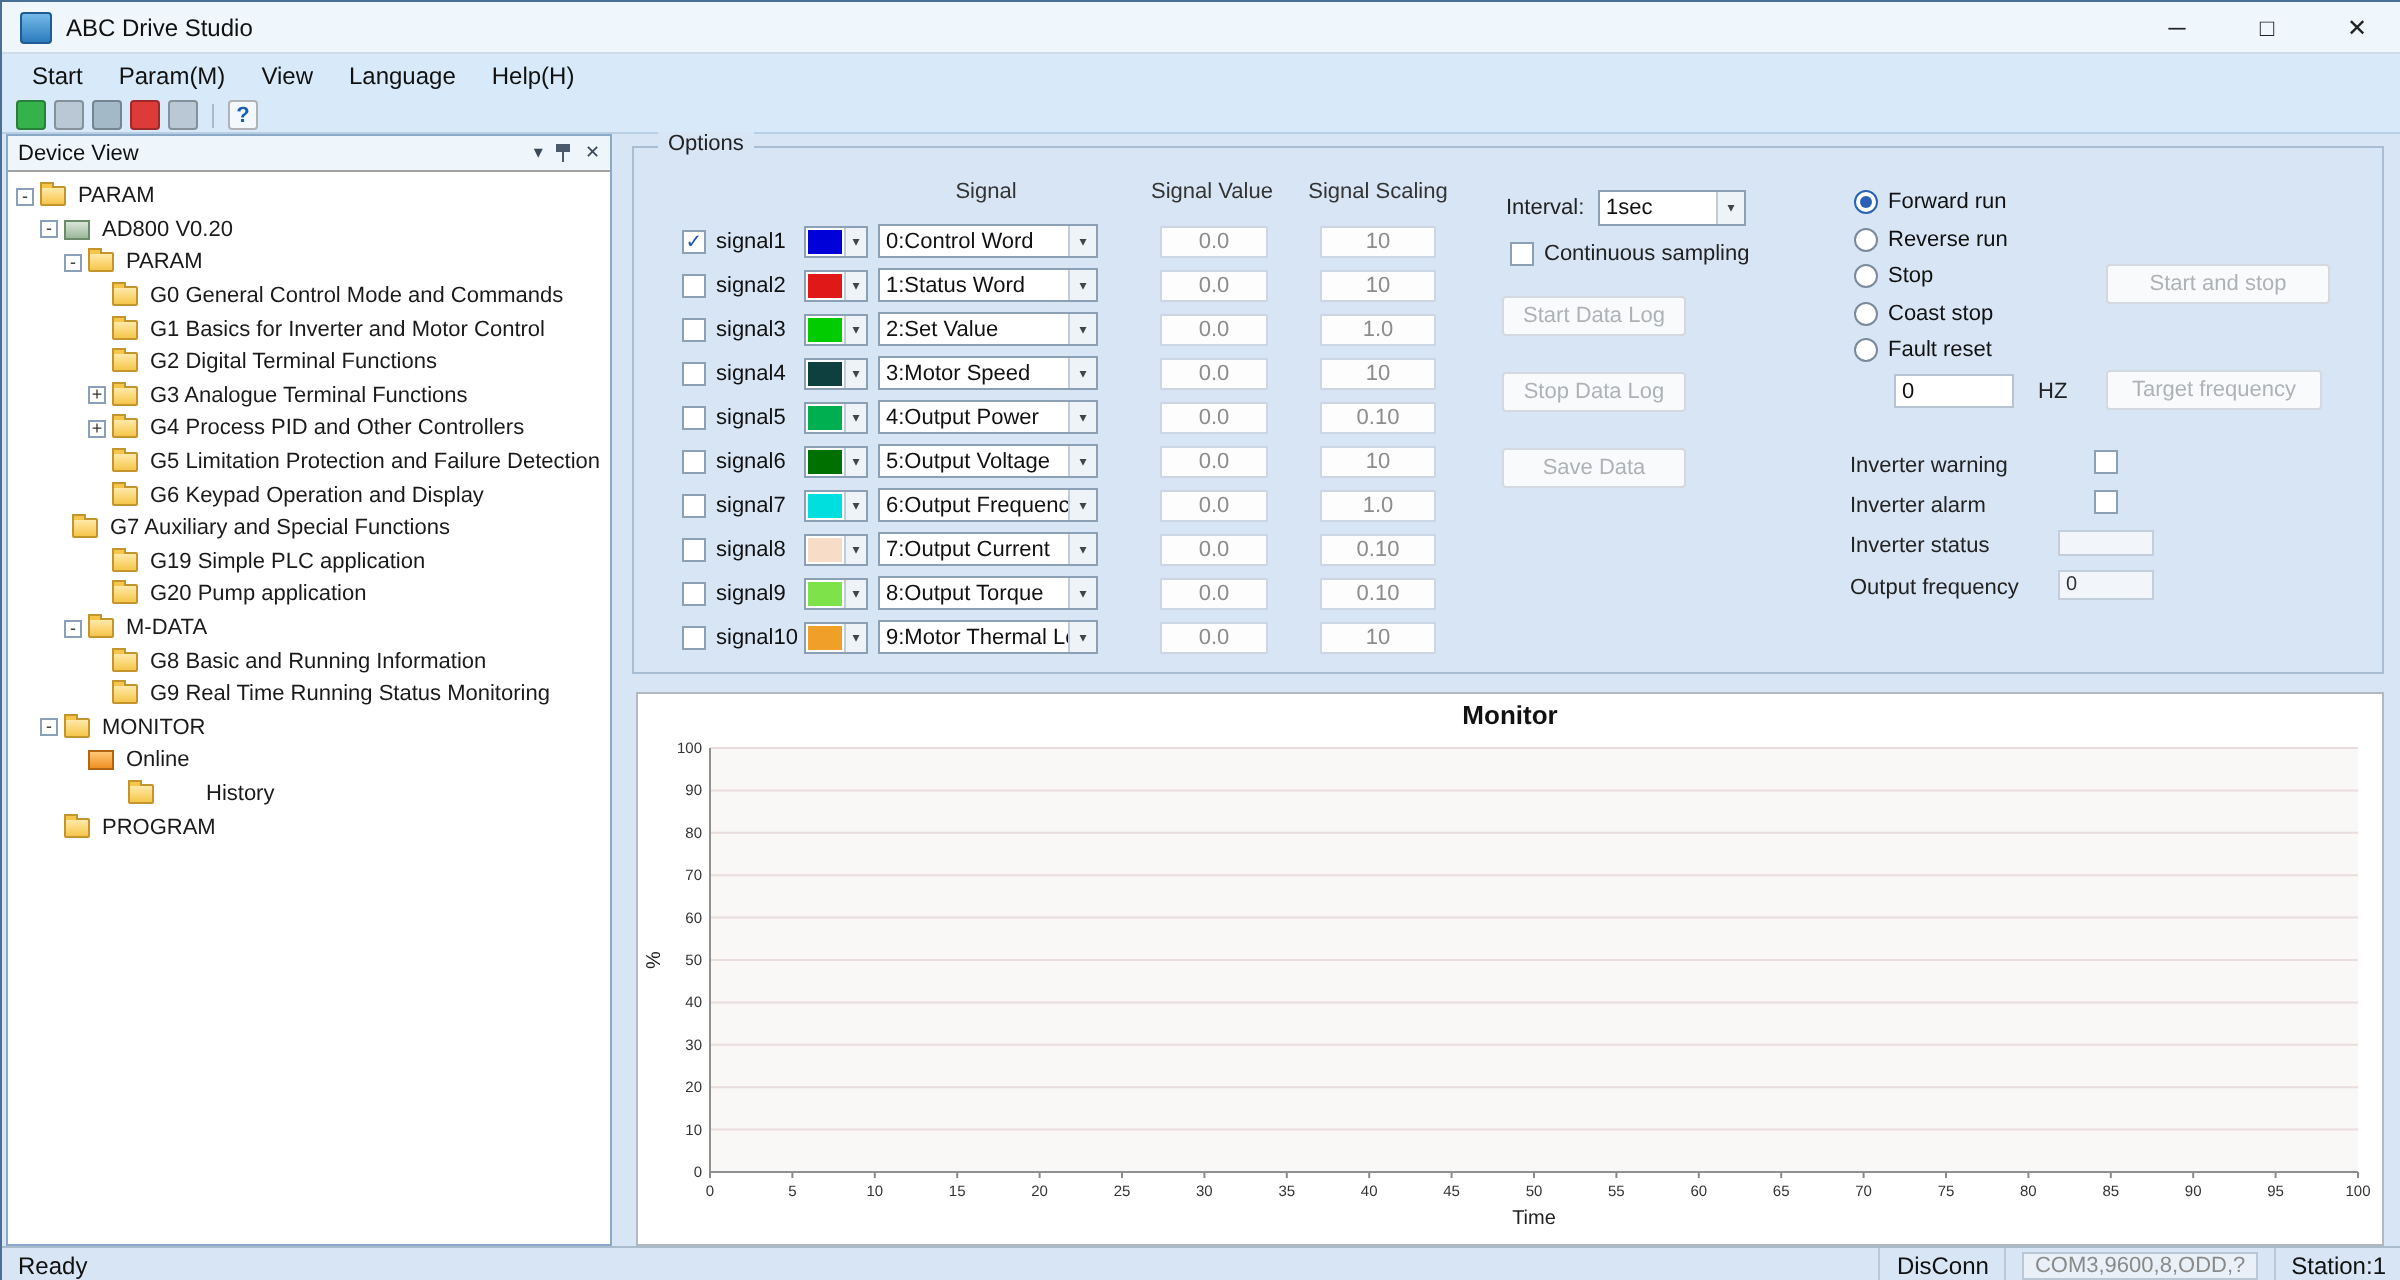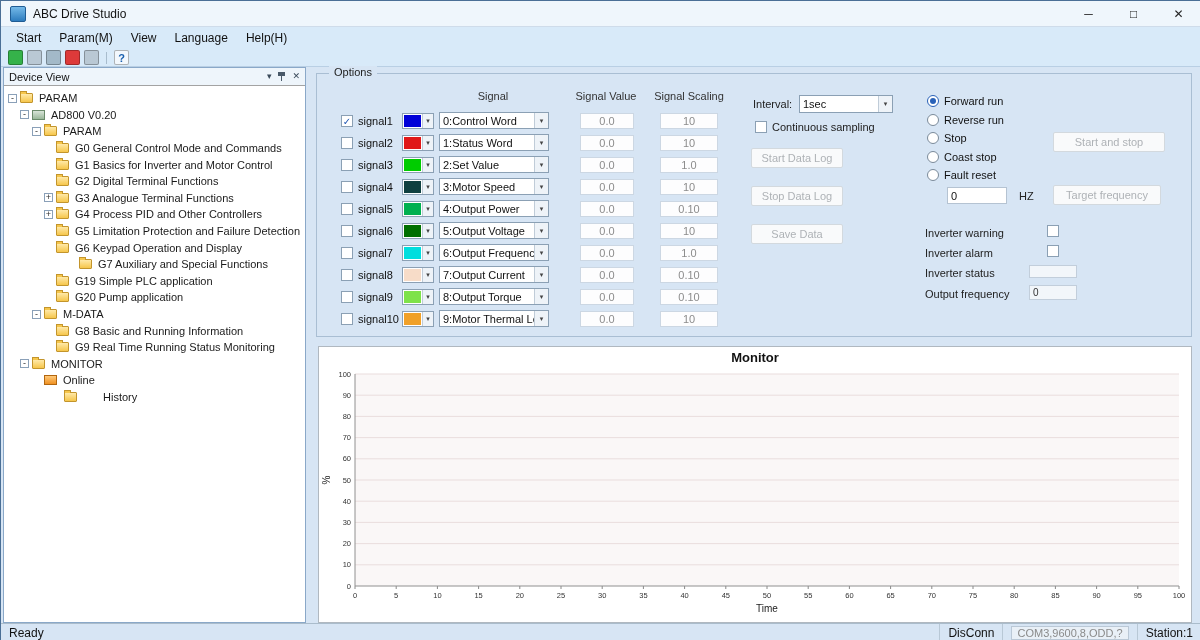--- a/index.html
+++ b/index.html
@@ -61,21 +61,21 @@
   .combo-text{flex:1;font-size:11px;padding-left:3px;white-space:nowrap;overflow:hidden;color:#111;}
   .combo-arrow{width:13px;align-self:stretch;display:flex;align-items:center;justify-content:center;font-size:7px;background:#eef3f8;border-left:1px solid #c0ccd8;color:#444;flex:none;}
   .color-combo .combo-arrow{width:10px;}
   .sig-combo{margin-left:5px;width:110px;flex:none;}
   .val-box,.scale-box{height:16px;background:#fdfdfe;border:1px solid #ccd7e3;font-size:11px;color:#8c8c8c;display:flex;align-items:center;justify-content:center;flex:none;box-sizing:border-box;}
   .val-box{margin-left:31px;width:54px;}
   .scale-box{margin-left:26px;width:58px;}
 
   .lbl{position:absolute;font-size:11px;color:#222;}
   .interval-label{left:436px;top:24px;}
-  .interval-combo{position:absolute;left:482px;top:21px;width:94px;height:18px;}
+  .interval-combo{position:absolute;left:482px;top:21px;width:74px;height:18px;}
   .cont-row{position:absolute;left:438px;top:47px;display:flex;align-items:center;gap:5px;}
   .lbl2{font-size:11px;color:#222;}
   .btn{position:absolute;background:#f9fafb;border:1px solid #d3d9de;border-radius:2px;color:#aeb2b6;font-size:11px;display:flex;align-items:center;justify-content:center;box-sizing:border-box;}
   .start-log{left:434px;top:74px;width:92px;height:20px;}
   .stop-log{left:434px;top:112px;width:92px;height:20px;}
   .save-data{left:434px;top:150px;width:92px;height:20px;}
   .radio-row{position:absolute;left:610px;display:flex;align-items:center;height:14px;}
   .radio{width:12px;height:12px;border:1px solid #7a8a9a;border-radius:50%;background:#fff;position:relative;flex:none;box-sizing:border-box;}
   .radio.on{border-color:#2a62b8;}
   .radio.on::after{content:'';position:absolute;left:2px;top:2px;right:2px;bottom:2px;background:#2a62b8;border-radius:50%;}
@@ -194,21 +194,21 @@
         <div class="tree-row" style="padding-left: 40px;">
           <div class="expander-spacer"></div>
           <div class="tree-icon folder"></div>
           <div class="tree-label">G5 Limitation Protection and Failure Detection</div>
         </div>
         <div class="tree-row" style="padding-left: 40px;">
           <div class="expander-spacer"></div>
           <div class="tree-icon folder"></div>
           <div class="tree-label">G6 Keypad Operation and Display</div>
         </div>
-        <div class="tree-row" style="padding-left: 63px;">
+        <div class="tree-row" style="padding-left: 20px;">
           <div class="expander-spacer"></div>
           <div class="tree-icon folder"></div>
           <div class="tree-label">G7 Auxiliary and Special Functions</div>
         </div>
         <div class="tree-row" style="padding-left: 40px;">
           <div class="expander-spacer"></div>
           <div class="tree-icon folder"></div>
           <div class="tree-label">G19 Simple PLC  application</div>
         </div>
         <div class="tree-row" style="padding-left: 40px;">
@@ -238,20 +238,25 @@
         </div>
         <div class="tree-row" style="padding-left: 28px;">
           <div class="expander-spacer"></div>
           <div class="tree-icon folder-orange"></div>
           <div class="tree-label">Online</div>
         </div>
         <div class="tree-row" style="padding-left: 28px; gap: 20px;">
           <div class="expander-spacer"></div>
           <div class="tree-icon folder"></div>
           <div class="tree-label">History</div>
+        </div>
+        <div class="tree-row" style="padding-left: 16px;">
+          <div class="expander-spacer"></div>
+          <div class="tree-icon folder"></div>
+          <div class="tree-label">PROGRAM</div>
         </div>
       </div>
   </div>
 
   <div class="main-panel">
     <div class="options">
       <span class="legend">Options</span>
       <div class="colhead ch-signal">Signal</div>
       <div class="colhead ch-value">Signal Value</div>
       <div class="colhead ch-scaling">Signal Scaling</div>

